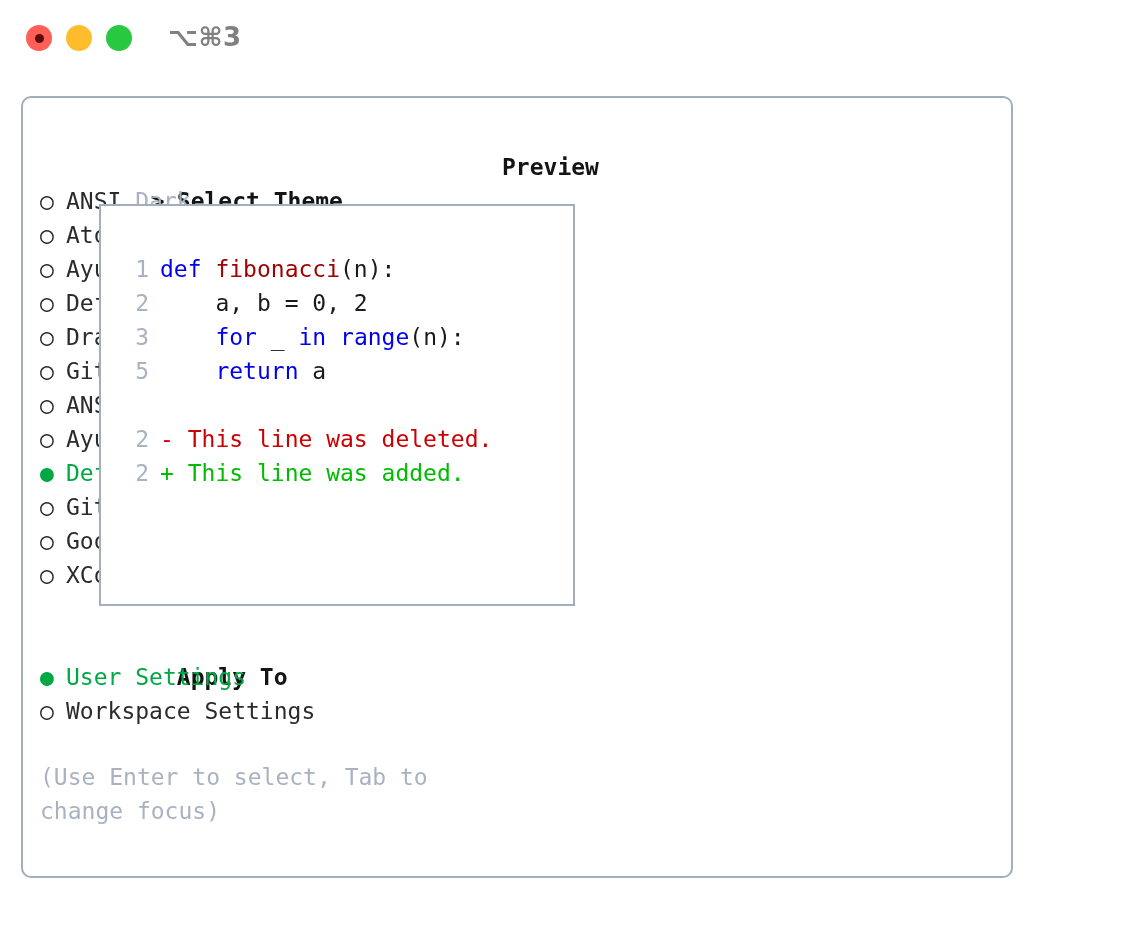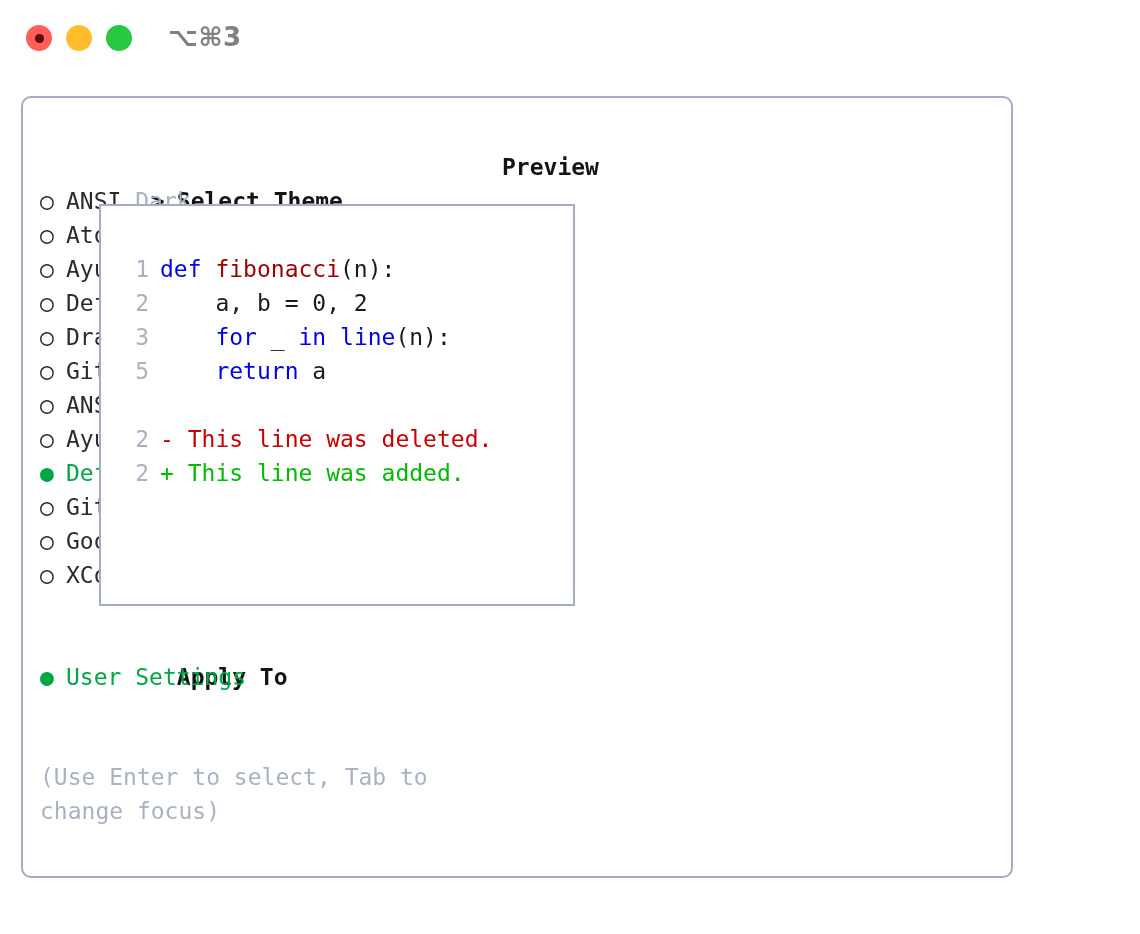--- a/index.html
+++ b/index.html
@@ -212,35 +212,36 @@
         </div>
 
       <div class="spacer"></div>
 
       <div class="row header">
         <span class="bullet">  </span><span class="label">Apply To</span>
       </div>
 
       <div id="apply-rows">
           <div class="row selected"><span class="bullet">●</span><span class="label">User Settings</span></div>
+          <div class="row"><span class="bullet">○</span><span class="label">Workspace Settings</span></div>
         </div>
     </div>
 
     <div id="hint">(Use Enter to select, Tab to change focus)</div>
 
     <div id="right-col">
       <div id="preview-title">Preview</div>
     </div>
 
     <div id="preview-box">
       <div id="code">
         <div id="code-lines">
             <div class="cline"><span class="gutter">1</span><span class="kw">def </span><span class="fn">fibonacci</span><span class="txt">(n):</span></div>
             <div class="cline"><span class="gutter">2</span><span class="txt">    </span><span class="txt">a, b = 0, 2</span></div>
-            <div class="cline"><span class="gutter">3</span><span class="txt">    </span><span class="kw">for </span><span class="txt">_ </span><span class="kw">in </span><span class="kw">line</span><span class="txt">(n):</span></div>
+            <div class="cline"><span class="gutter">3</span><span class="txt">    </span><span class="kw">for </span><span class="txt">_ </span><span class="kw">in </span><span class="kw">range</span><span class="txt">(n):</span></div>
             <div class="cline"><span class="gutter">5</span><span class="txt">    </span><span class="kw">return </span><span class="txt">a</span></div>
           </div>
         <div class="blank"></div>
         <div id="diff-lines">
             <div class="cline"><span class="gutter">2</span><span class="del">- </span><span class="del">This line was deleted.</span></div>
             <div class="cline"><span class="gutter">2</span><span class="add">+ </span><span class="add">This line was added.</span></div>
           </div>
       </div>
     </div>
 

